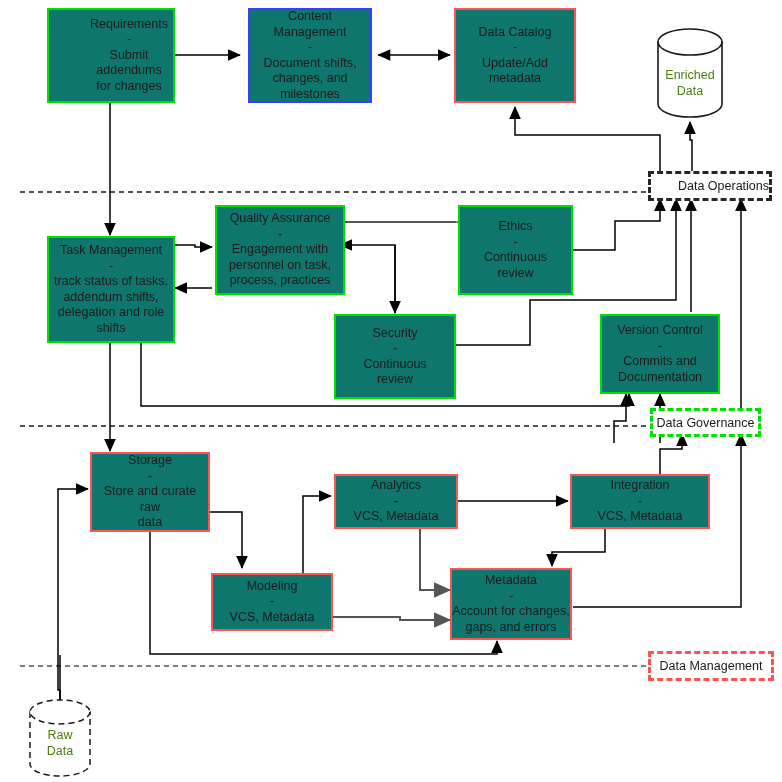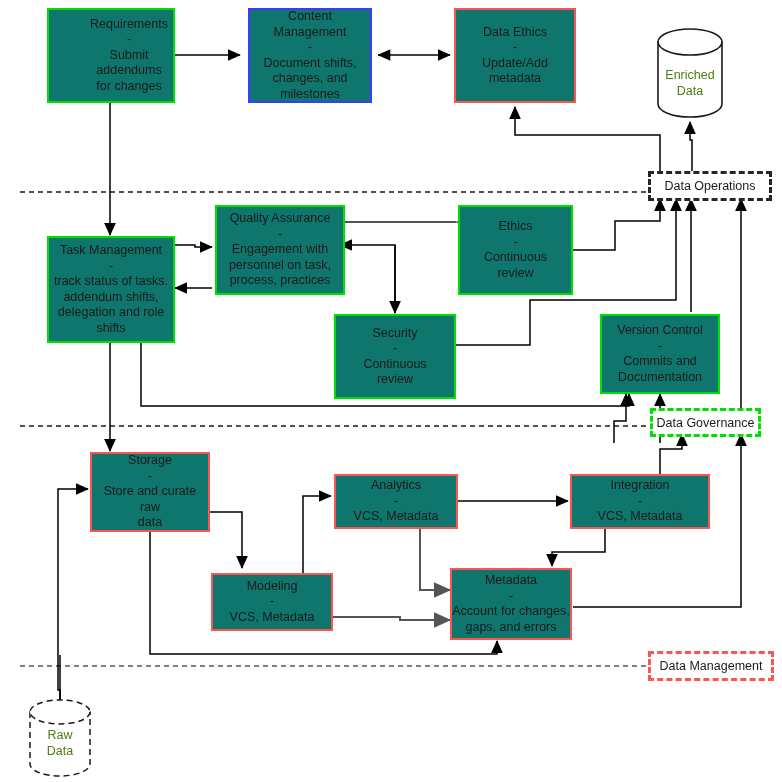--- a/index.html
+++ b/index.html
@@ -10,21 +10,21 @@
   .node{position:absolute;box-sizing:border-box;background:#0f766e;
         display:flex;flex-direction:column;align-items:center;justify-content:center;
         text-align:center;color:#1a1a1a;font-size:12.5px;line-height:15.5px;z-index:5;}
   .node .ln{display:block;white-space:normal;}
   .node.green{border:2.5px solid #00e000;}
   .node.red{border:2.5px solid #fc5353;}
   .node.blue{border:2.5px solid #3b3bff;}
   .zone{position:absolute;box-sizing:border-box;background:#ffffff;
         display:flex;align-items:center;justify-content:center;text-align:center;
         color:#1a1a1a;font-size:12.5px;z-index:6;}
-  .zone.zblack{border:3px dashed #262626;}
+  .zone.zblack{border:3px dashed #262626;justify-content:flex-end;}
   .zone.zgreen{border:3px dashed #00e000;}
   .zone.zred{border:3px dashed #fc5353;}
   .cyl{position:absolute;z-index:5;}
   .cyl .cyl-label{position:absolute;left:0;width:100%;text-align:center;
        font-size:12.5px;line-height:15.5px;color:#4d7c0f;z-index:2;}
 </style>
 </head>
 <body>
 
 <div id="canvas">
@@ -123,21 +123,21 @@
   <div class="node blue" style="left:248px;top:8px;width:124px;height:95px;">
     <span class="ln">Content</span>
     <span class="ln">Management</span>
     <span class="ln">-</span>
     <span class="ln">Document shifts,</span>
     <span class="ln">changes, and</span>
     <span class="ln">milestones</span>
   </div>
 
   <div class="node red" style="left:454px;top:8px;width:122px;height:95px;">
-    <span class="ln">Data Ethics</span>
+    <span class="ln">Data Catalog</span>
     <span class="ln">-</span>
     <span class="ln">Update/Add</span>
     <span class="ln">metadata</span>
   </div>
 
   <div class="cyl" style="left:655px;top:28px;width:70px;height:90px;">
     <svg width="70" height="90" viewBox="0 0 70 90" xmlns="http://www.w3.org/2000/svg">
       <path d="M3,14 L3,76 A32,13 0 0 0 67,76 L67,14 Z" fill="#ffffff" stroke="#1a1a1a" stroke-width="1.6"></path>
       <ellipse cx="35" cy="14" rx="32" ry="13" fill="#ffffff" stroke="#1a1a1a" stroke-width="1.6"></ellipse>
     </svg>

